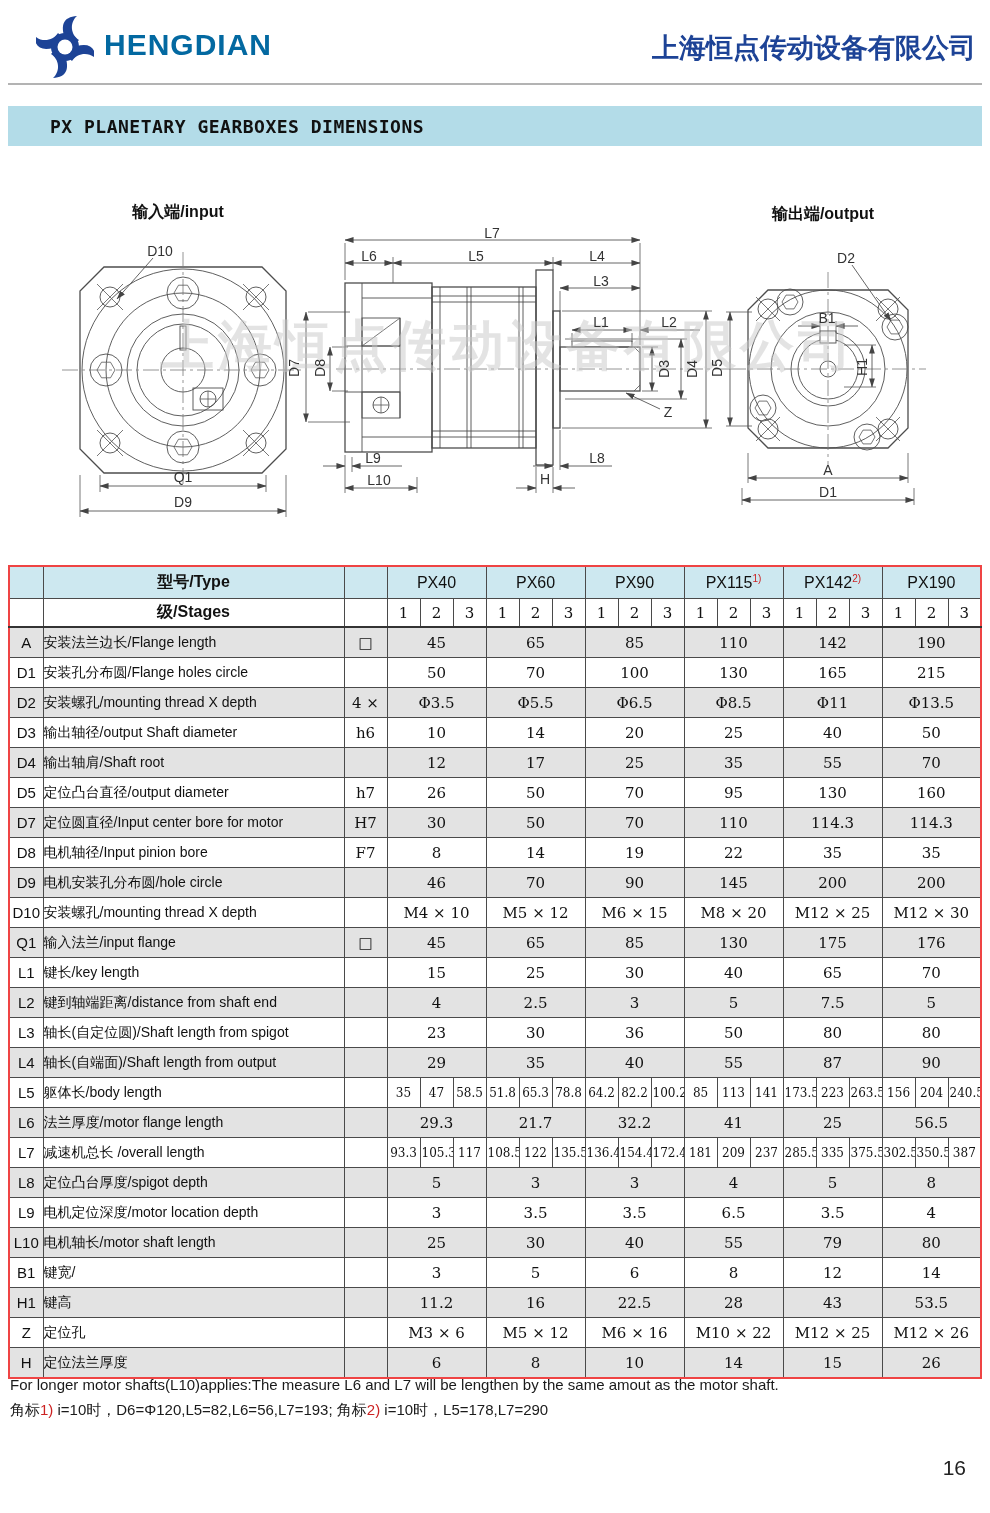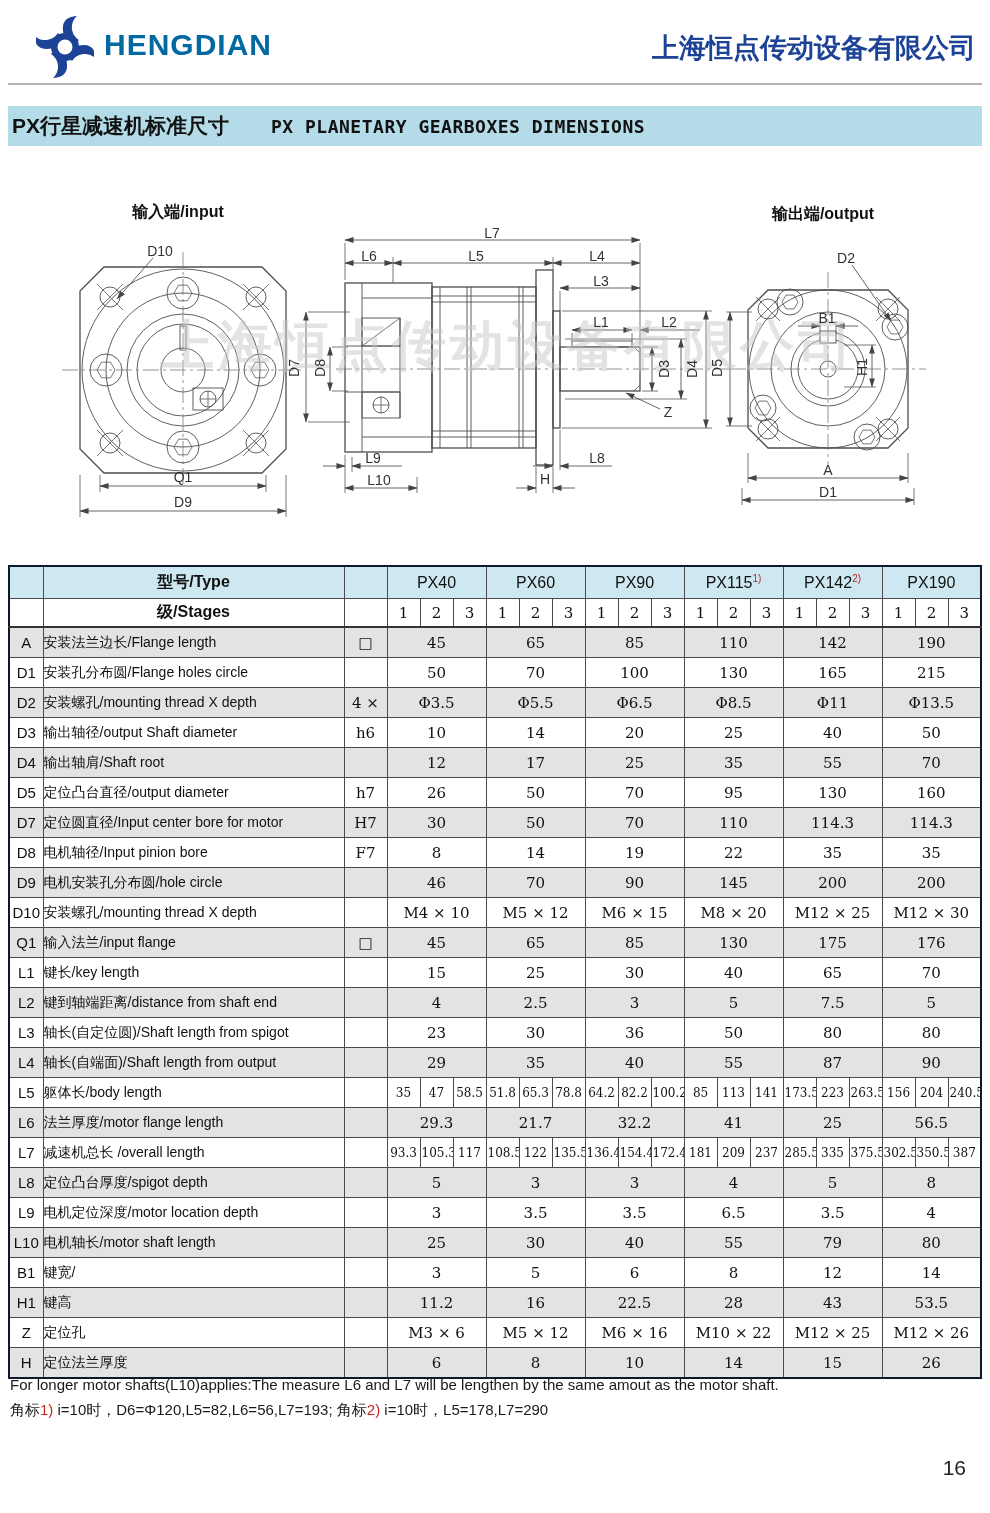--- a/index.html
+++ b/index.html
@@ -39,21 +39,21 @@
   #dims-table tr.hdr2 td{background:#fff;height:27px;border-bottom:2px solid #333;}
   #dims-table td.c-model{font-size:16px;}
   #dims-table td.c-model sup{color:#cc2222;font-size:10px;}
   #dims-table td.c-type,#dims-table td.c-stages{font-size:16px;font-weight:bold;}
   #dims-table tr.g td{background:#e3e3e3;}
   #dims-table td.c-id{font-size:15px;}
   #dims-table td.c-desc{text-align:left;padding-left:0;font-size:14px;}
   #dims-table td.c-val,#dims-table td.c-sym,#dims-table tr.hdr2 td.c-stnum
       {font-family:"DejaVu Serif",serif;font-size:15px;}
   #dims-table td.c-st{font-family:"DejaVu Serif",serif;font-size:12px;padding:0 1px;}
-  #dims-table{border:2px solid #0f172a;}
+  #dims-table{border:2px solid #ef4444;}
   
   #notes{position:absolute;left:10px;top:1372px;width:970px;font-size:15px;
          line-height:25px;color:#1a1a1a;}
   #notes .red{color:#cc2222;}
   #pageno{position:absolute;right:24px;top:1456px;font-size:21px;color:#222;}
   
   .ol{fill:none;stroke:#4d4d4d;stroke-width:1.3;}
   .il{fill:none;stroke:#4d4d4d;stroke-width:0.9;}
   .cl{fill:none;stroke:#7a7a7a;stroke-width:0.8;stroke-dasharray:16 4 3 4;}
   .dl{fill:none;stroke:#555;stroke-width:0.9;}
@@ -77,21 +77,20 @@
         <circle cx="0" cy="0" r="14" fill="#1d4396"></circle>
         <circle cx="0" cy="0" r="7.5" fill="#fff"></circle>
       </g>
     </svg>
   </div>
   <div id="brand">HENGDIAN</div>
   <div id="company">上海恒点传动设备有限公司</div>
   <div id="hdr-rule"></div>
 
   <div id="titlebar">
-    <span id="title-cn">PX行星减速机标准尺寸</span>
     <span id="title-en">PX PLANETARY GEARBOXES DIMENSIONS</span>
   </div>
 
   <div id="drawings">
     <svg width="990" height="398" viewBox="0 0 990 398">
       <defs>
         <marker id="ar" viewBox="0 0 10 8" refX="9.5" refY="4" markerWidth="10" markerHeight="8" orient="auto-start-reverse">
           <path d="M0,0.8 L10,4 L0,7.2 Z" fill="#444"></path>
         </marker>
       </defs>

